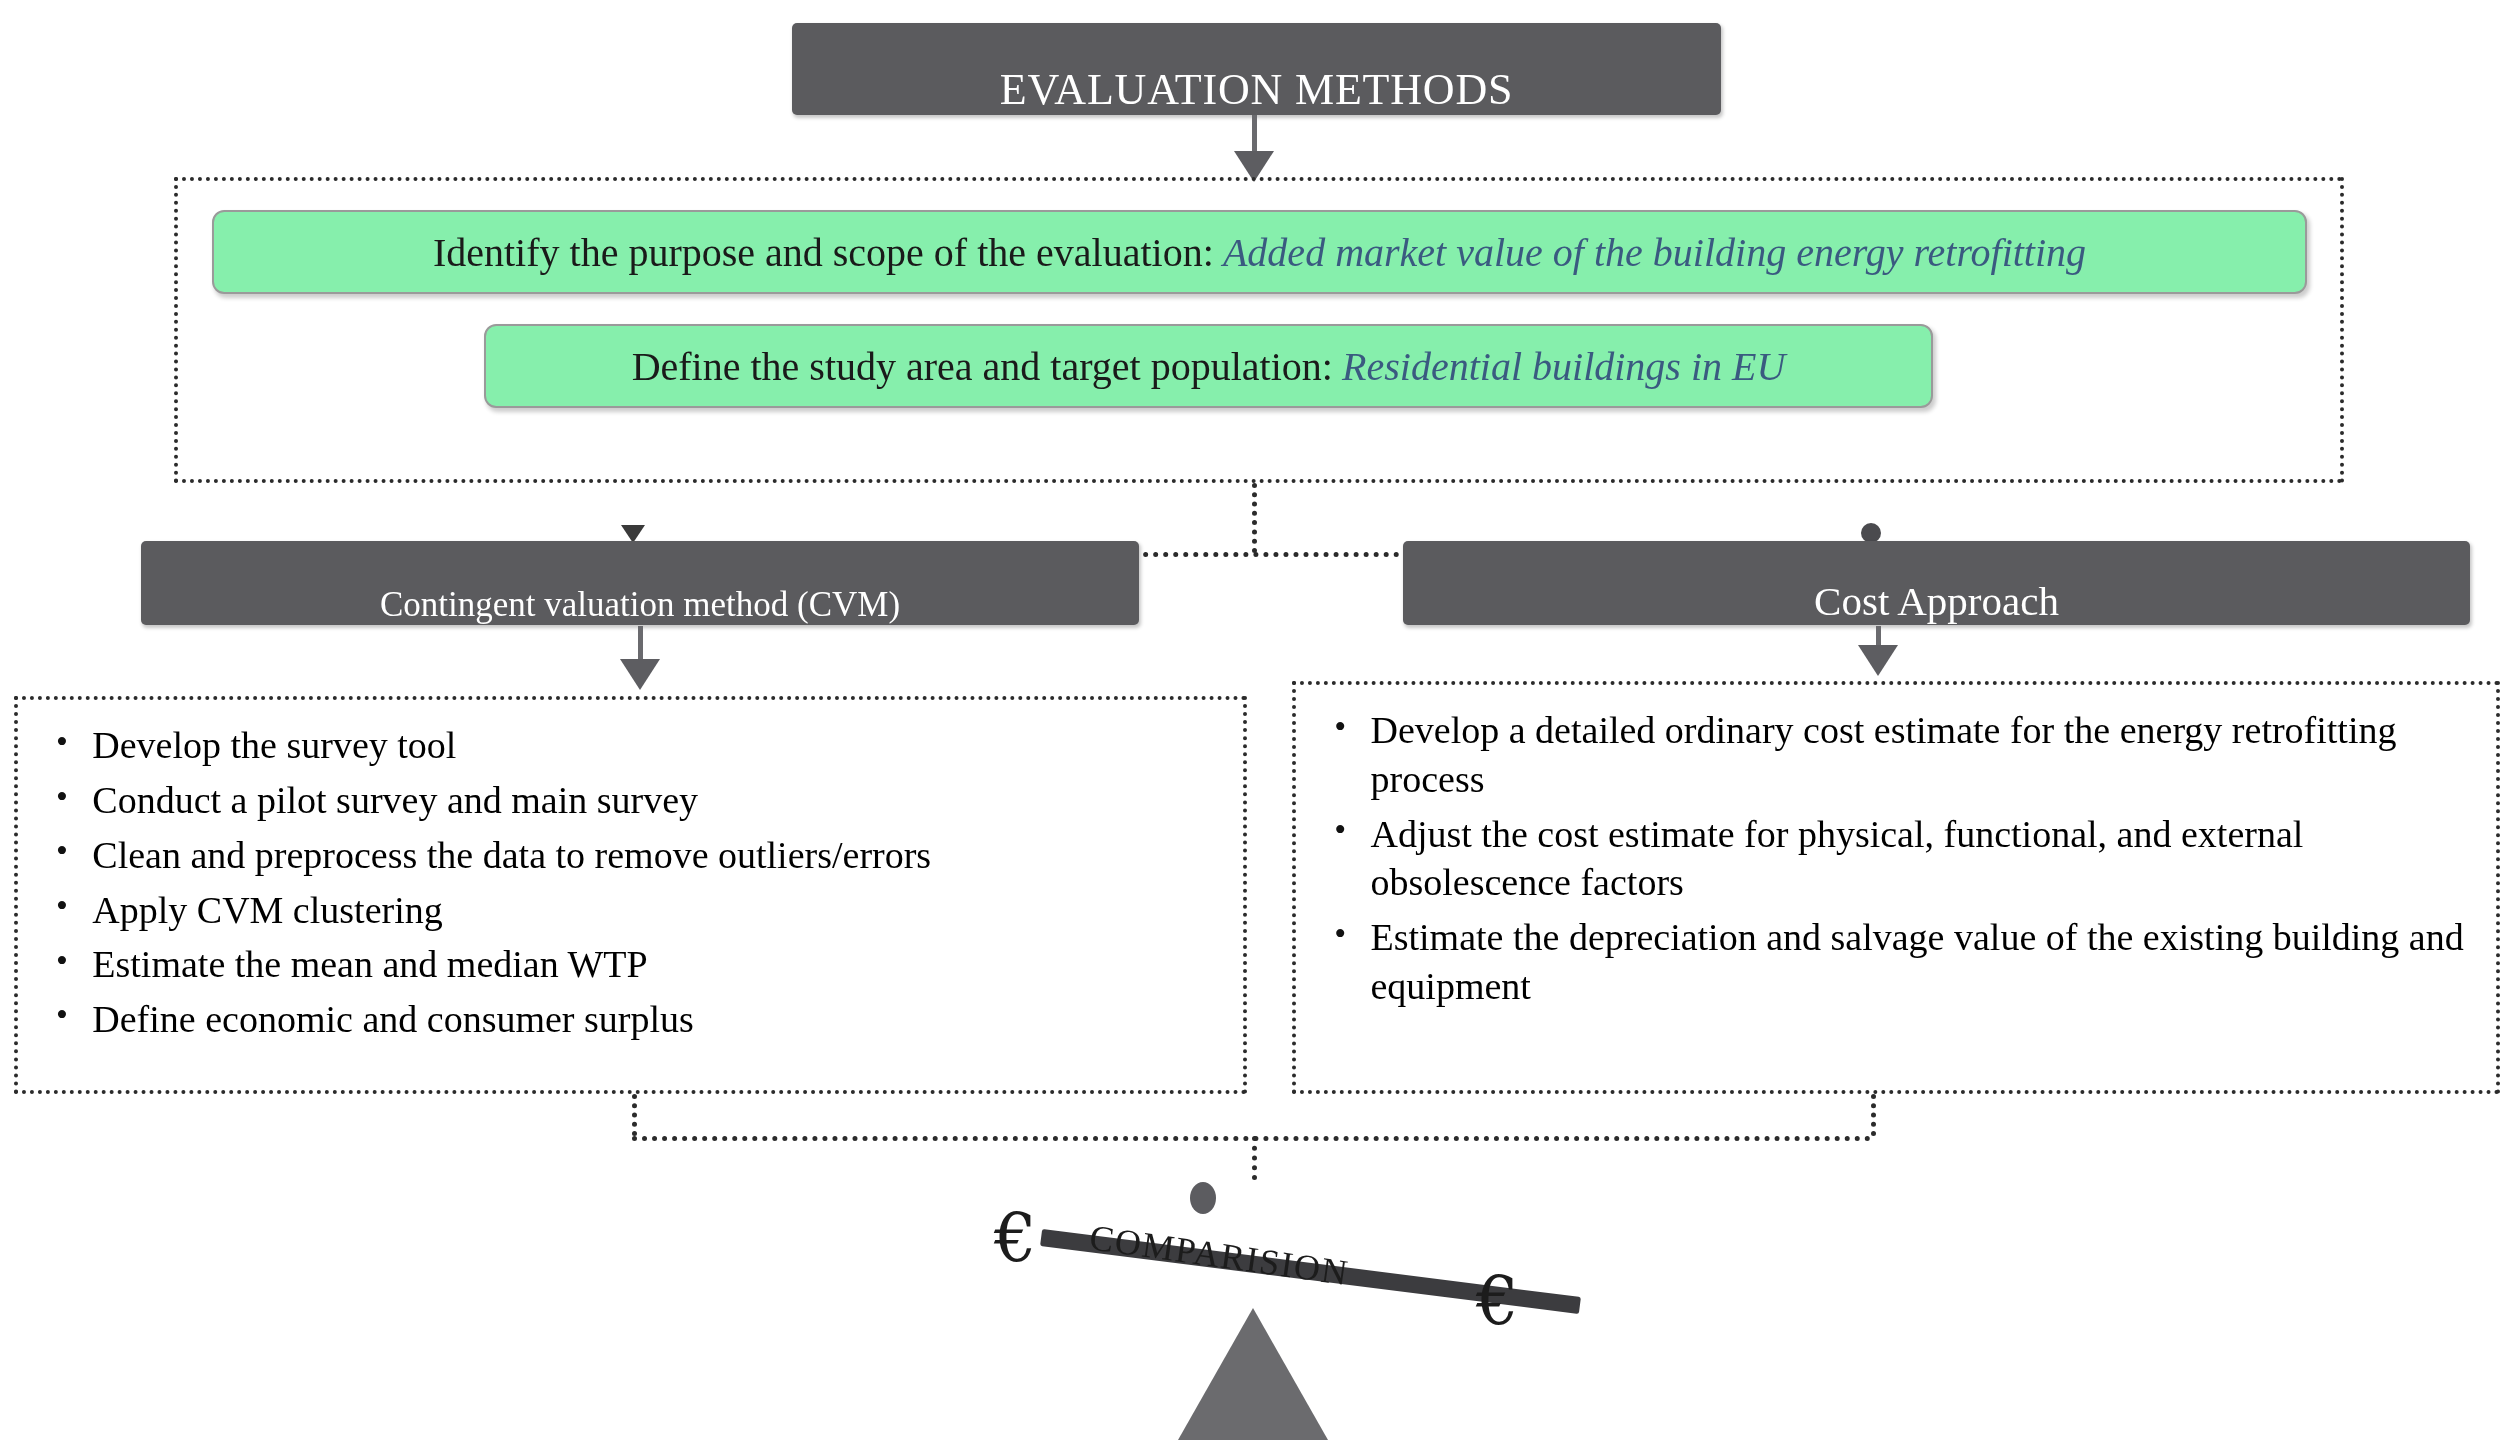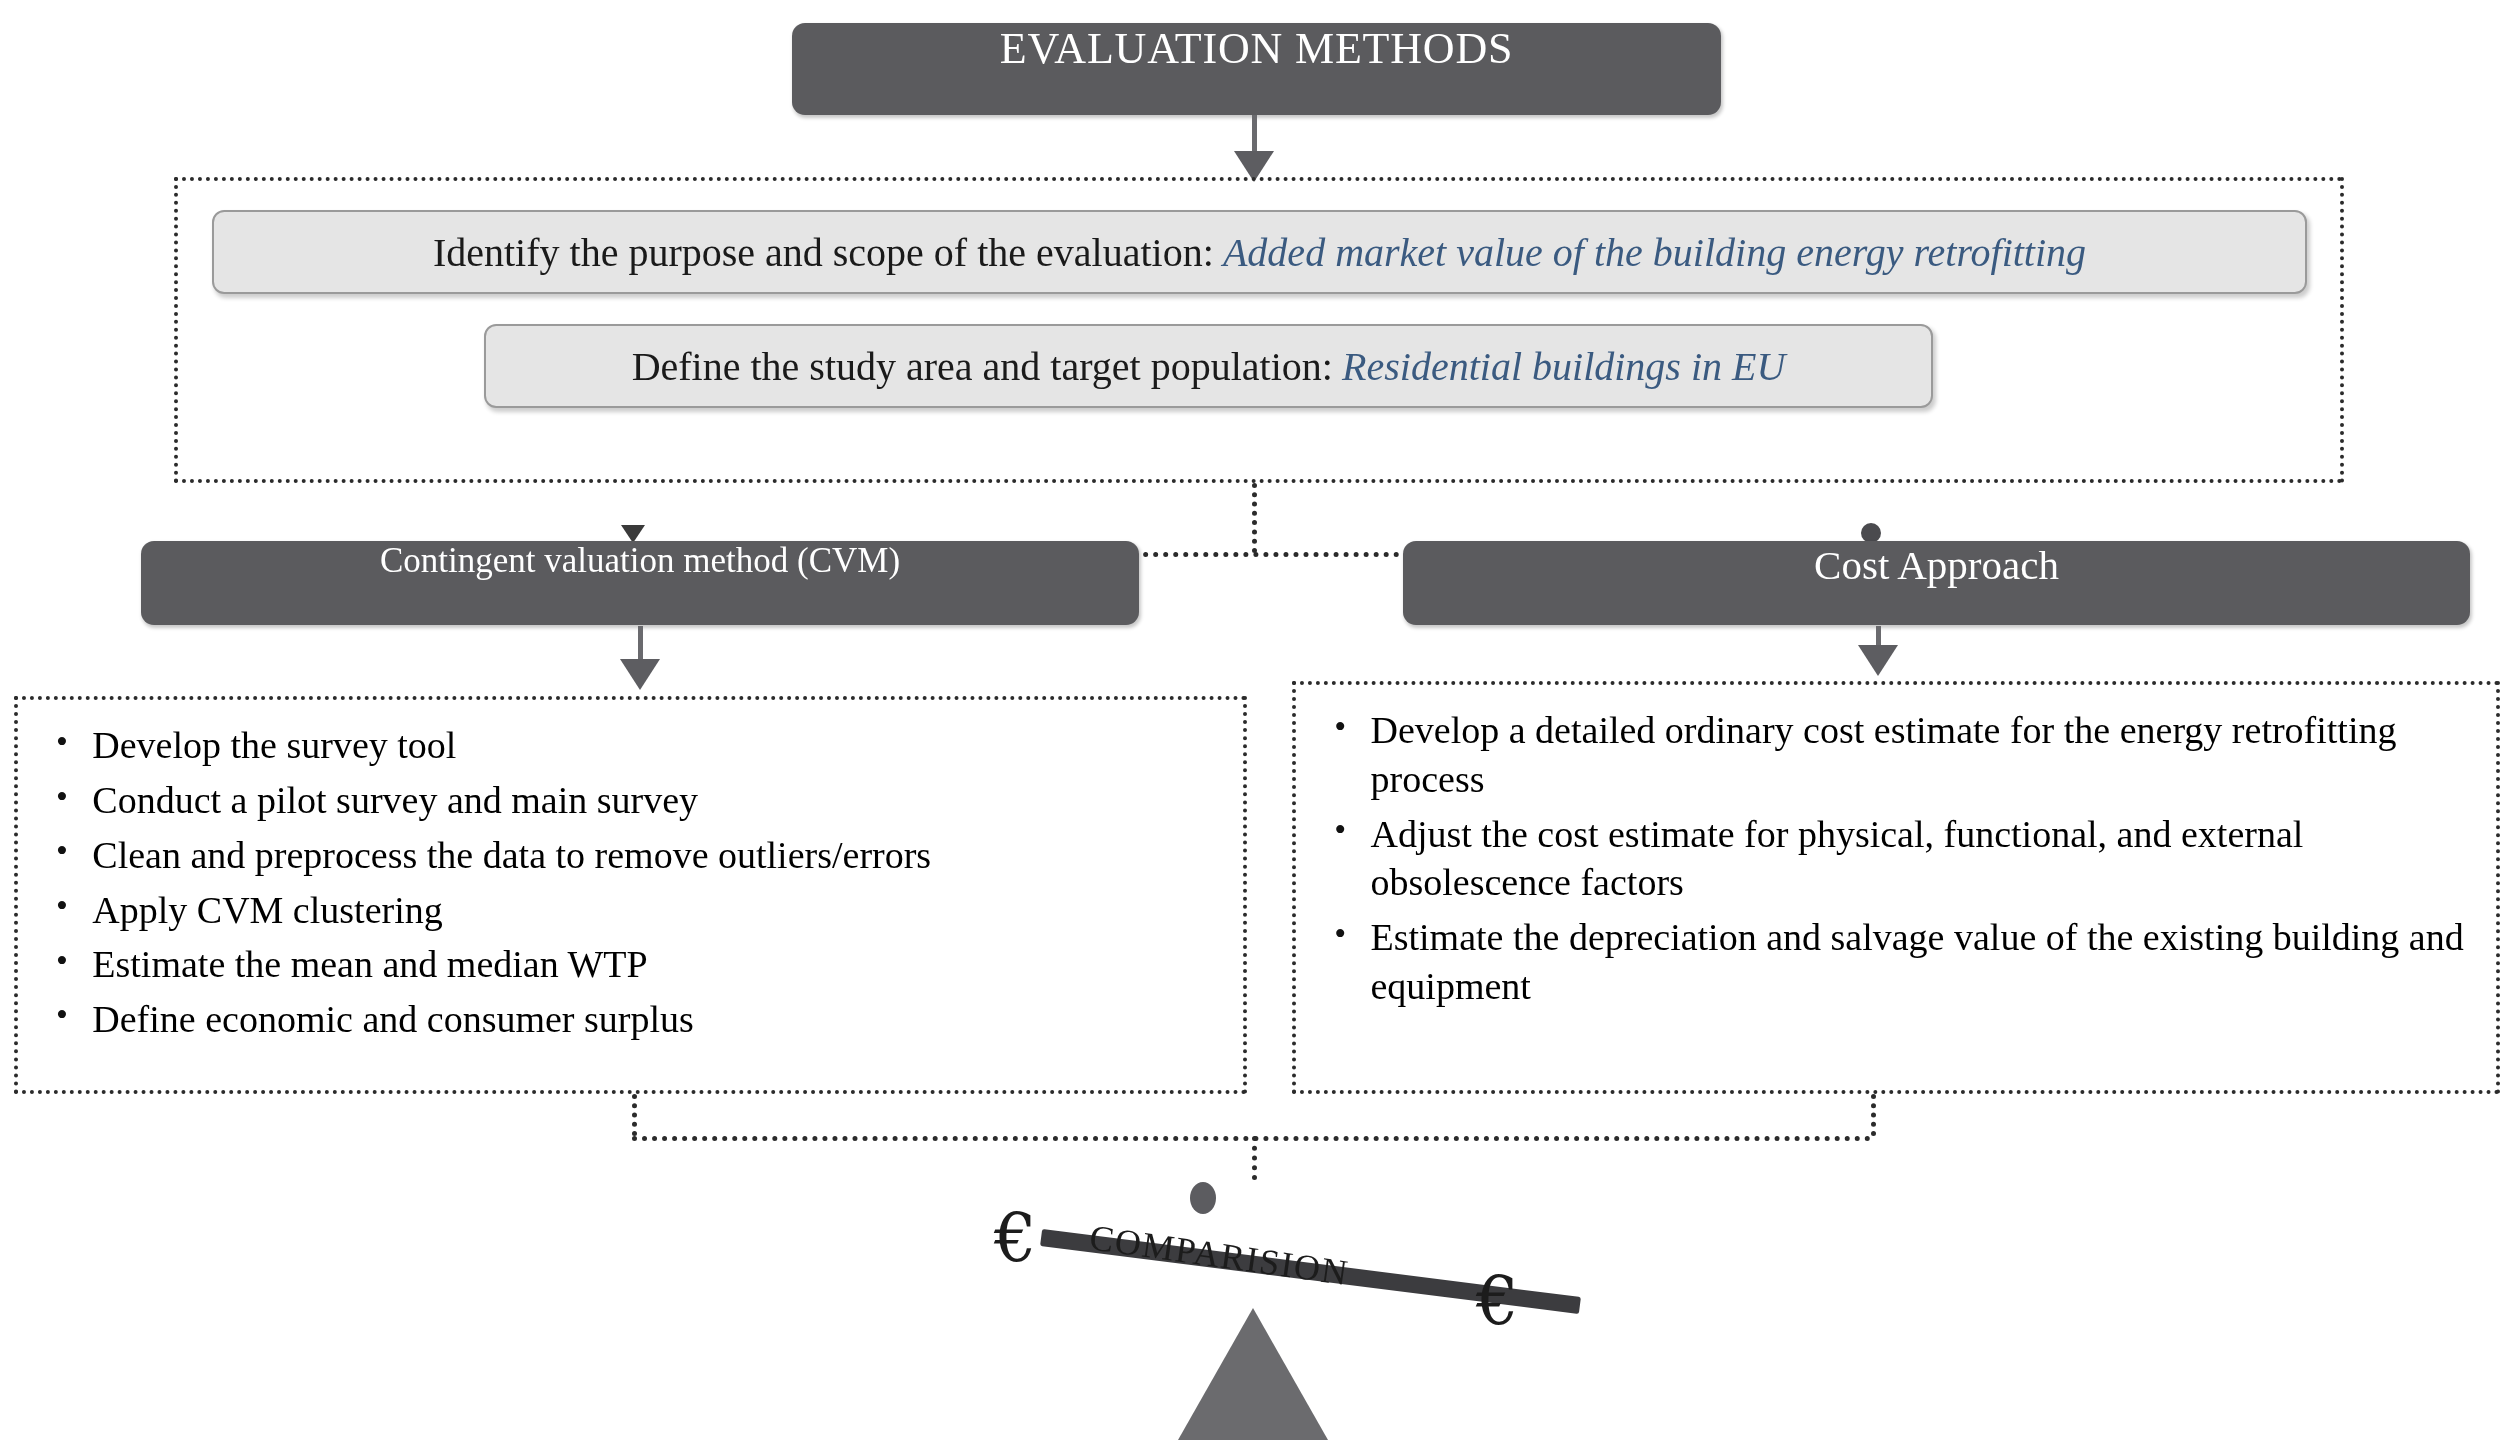--- a/index.html
+++ b/index.html
@@ -18,24 +18,24 @@
     position: absolute;
     left: 0; top: 0;
     width: 2512px;
     height: 1455px;
   }
 
   
   .dark-box {
     position: absolute;
     background: #5b5b5e;
-    border-radius: 13px;
+    border-radius: 5px;
     color: #ffffff;
     display: flex;
-    align-items: flex-start;
+    align-items: flex-end;
     justify-content: center;
     text-align: center;
     box-shadow: 1.5px 2.3px 3.8px rgba(0,0,0,0.22);
     box-sizing: border-box;
   }
   #title-box {
     left: 792px;
     top: 23px;
     width: 929px;
     height: 92px;
@@ -64,21 +64,21 @@
     top: 177px;
     width: 2170px;
     height: 306px;
     border: 4.6px dotted #2b2b2b;
     box-sizing: border-box;
   }
 
   
   .white-box {
     position: absolute;
-    background: #e5e5e5;
+    background: #86efac;
     border: 2.3px solid #9a9a9a;
     border-radius: 12.2px;
     box-shadow: 2.3px 3.1px 4.6px rgba(0,0,0,0.20);
     display: flex;
     align-items: center;
     justify-content: center;
     box-sizing: border-box;
     font-size: 40px;
     color: #1a1a1a;
     white-space: nowrap;

